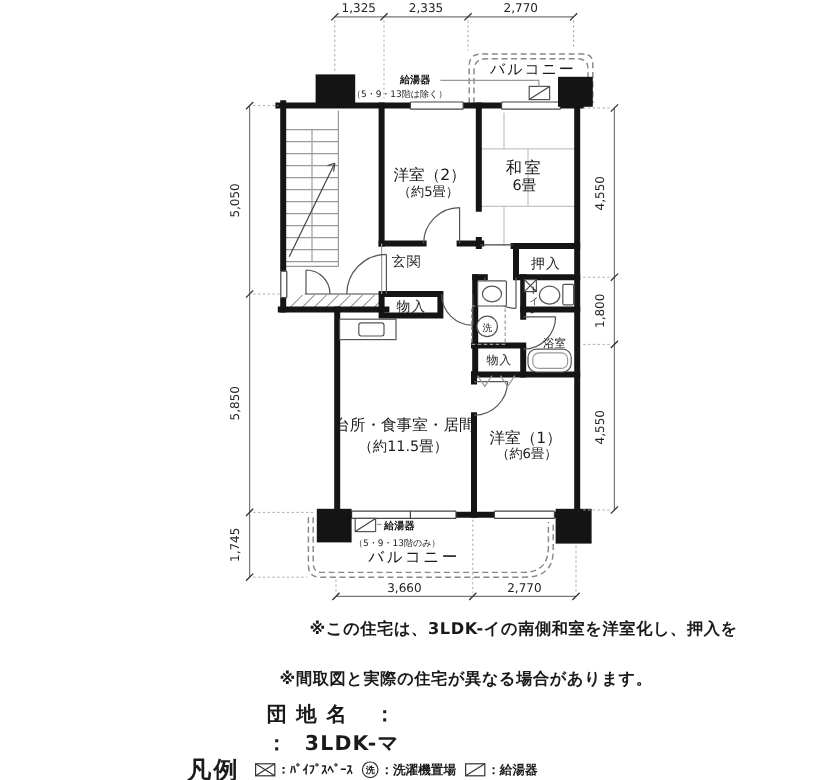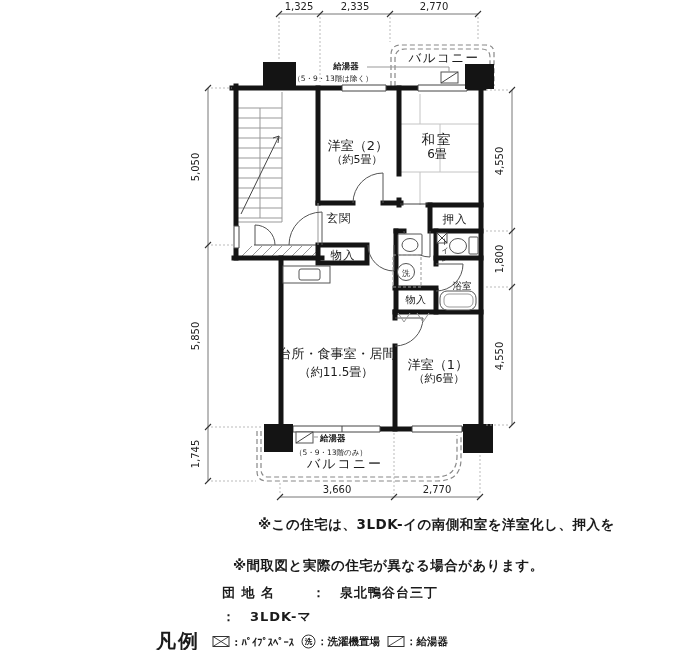--- a/index.html
+++ b/index.html
@@ -21,21 +21,21 @@
   .fix{stroke:#555;stroke-width:1;fill:#fff;}
   text{fill:#1a1a1a;}
   .dimtxt{font-size:10px;fill:#222;}
   .room-l{font-size:13px;font-weight:500;}
   .room-m{font-size:11.5px;font-weight:500;}
   .room-s{font-size:10px;font-weight:500;}
   .anch{text-anchor:middle;}
   .notes{position:absolute;left:217px;top:514px;font-size:13.5px;font-weight:600;line-height:20px;letter-spacing:.5px;margin-left:41px;}
   .notes .cont{padding-left:16px;}
   .note2{position:absolute;left:233px;top:557px;font-size:13.5px;font-weight:600;letter-spacing:.5px;}
-  .info-row{position:absolute;left:222px;font-size:13px;font-weight:700;letter-spacing:1px;display:flex;}
+  .info-row{position:absolute;left:222px;font-size:17px;font-weight:700;letter-spacing:1px;display:flex;}
   .info-label{display:inline-block;width:90px;}
   .info-colon{display:inline-block;margin-right:14px;}
   .legend{position:absolute;left:156px;top:628px;display:flex;align-items:center;}
   .legend-title{font-size:20px;font-weight:700;margin-right:12px;letter-spacing:2px;}
   .legend-item{display:flex;align-items:center;font-size:10.5px;font-weight:600;margin-right:7px;}
   .legend-item svg{display:block;margin-right:1px;}
 </style>
 </head>
 <body>
 
@@ -231,21 +231,20 @@
 </svg>
 
 <div class="notes">
   <div>※この住宅は、3LDK-イの南側和室を洋室化し、押入を</div>
 </div>
 <div class="note2">※間取図と実際の住宅が異なる場合があります。</div>
 
 <div class="info-row" style="top:584px;">
   <span class="info-label">団 地 名</span>
   <span class="info-colon">：</span>
-  <span>泉北鴨谷台三丁</span>
 </div>
 <div class="info-row" style="top:608px;">
   <span class="info-colon">：</span>
   <span>3LDK-マ</span>
 </div>
 
 <div class="legend">
   <span class="legend-title">凡例</span>
   <span class="legend-item">
     <svg width="18" height="13" viewBox="0 0 18 13">

